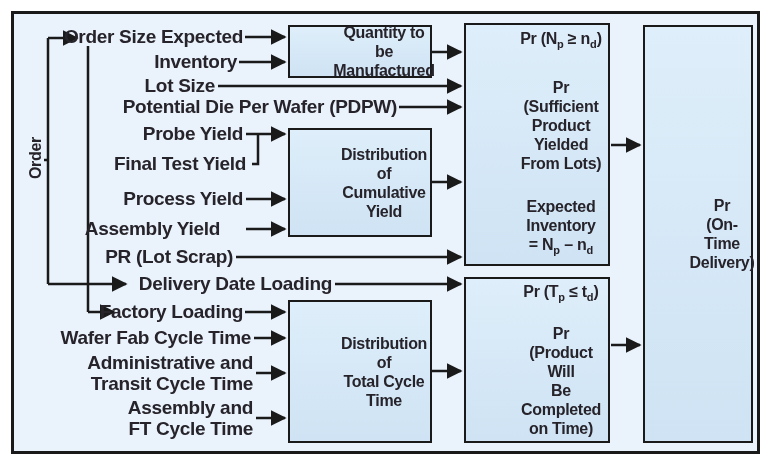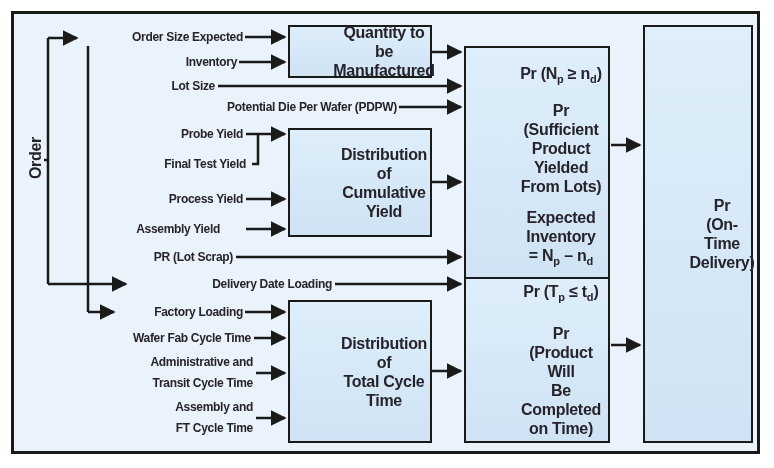--- a/index.html
+++ b/index.html
@@ -22,29 +22,29 @@
   .box {
     position:absolute; box-sizing:border-box;
     border:2.5px solid var(--line,#1a1a1a);
     background:linear-gradient(180deg, var(--box-fill-light,#deeefa) 0%, var(--box-fill,#cfe3f4) 100%);
     display:flex; flex-direction:column; align-items:center; justify-content:center;
     text-align:center; font-size:16px; line-height:19px; letter-spacing:-0.3px;padding-left:48px;
   }
   .pre { white-space:pre-line; }
   .lbl {
     position:absolute; white-space:nowrap; text-align:right;
-    font-size:12px; line-height:22px; letter-spacing:-0.3px;
+    font-size:19px; line-height:22px; letter-spacing:-0.3px;
   }
   .lbl.two { line-height:21px; white-space:pre-line; }
   .order-label {
     position:absolute; left:36px; top:158px; white-space:nowrap;
     transform:translate(-50%,-50%) rotate(-90deg);
     font-size:16px; letter-spacing:-0.3px;
   }
-  .gap12 { row-gap:12px;margin-top:23px; }
+  .gap12 { row-gap:24px; }
   .gap16 { row-gap:16px; }
   sub { font-size:11px; letter-spacing:0; }
 </style>
 </head>
 <body>
 
 <div class="stage">
 
   <div class="panel"></div>
 

